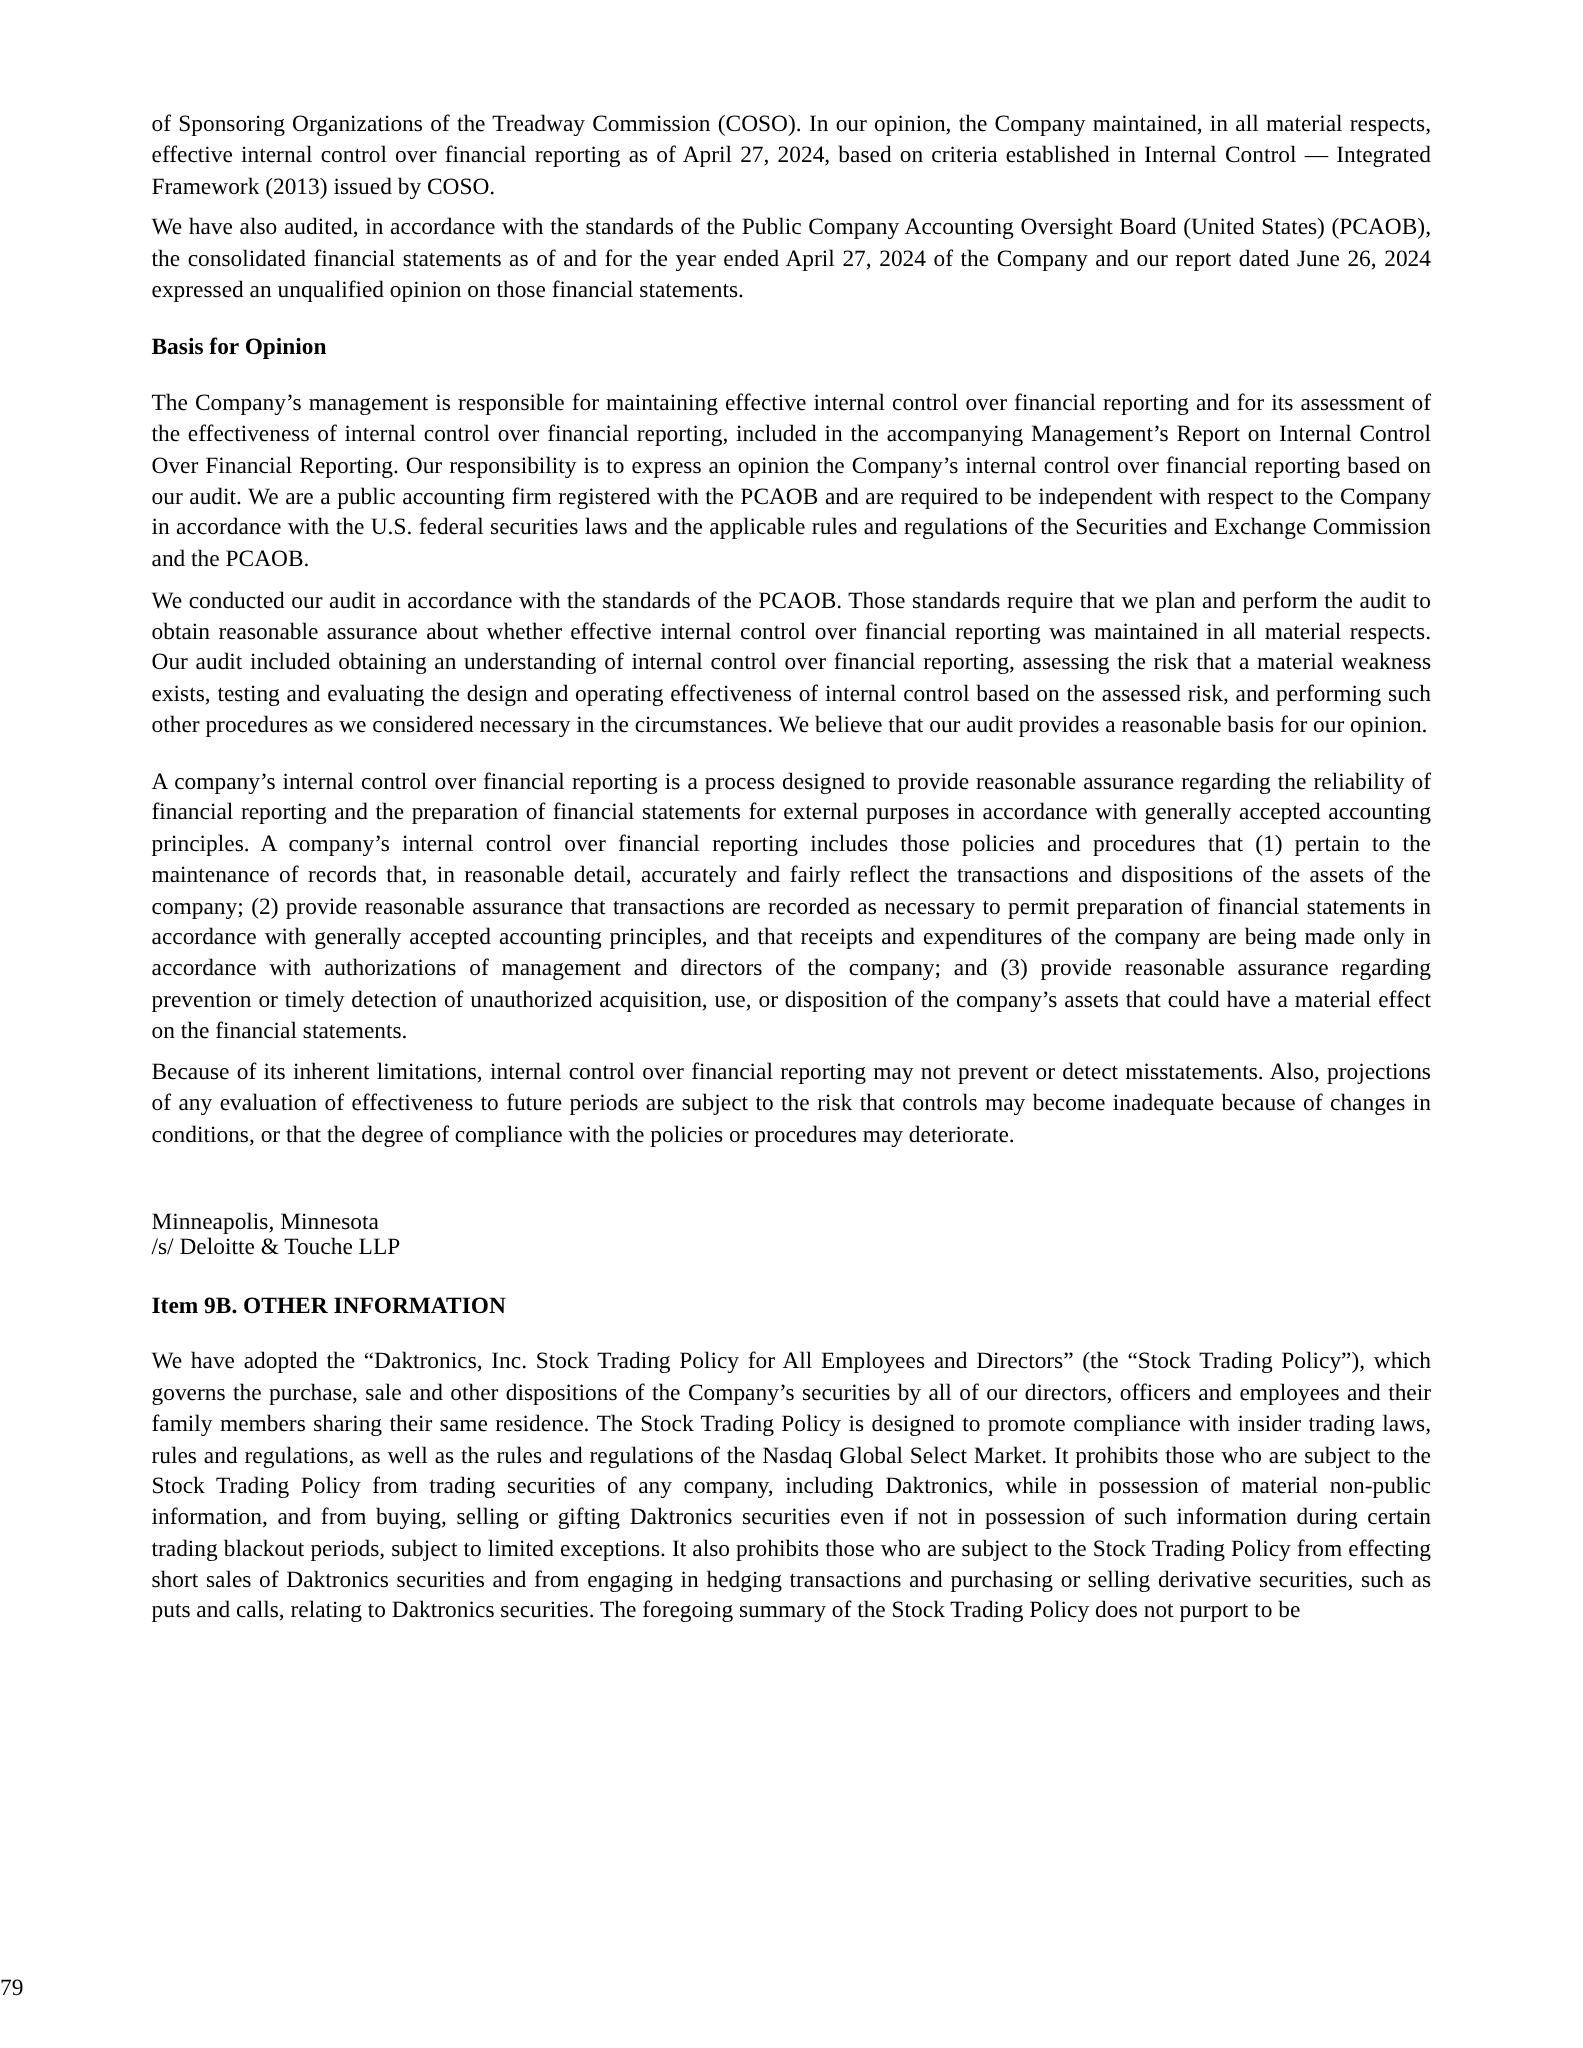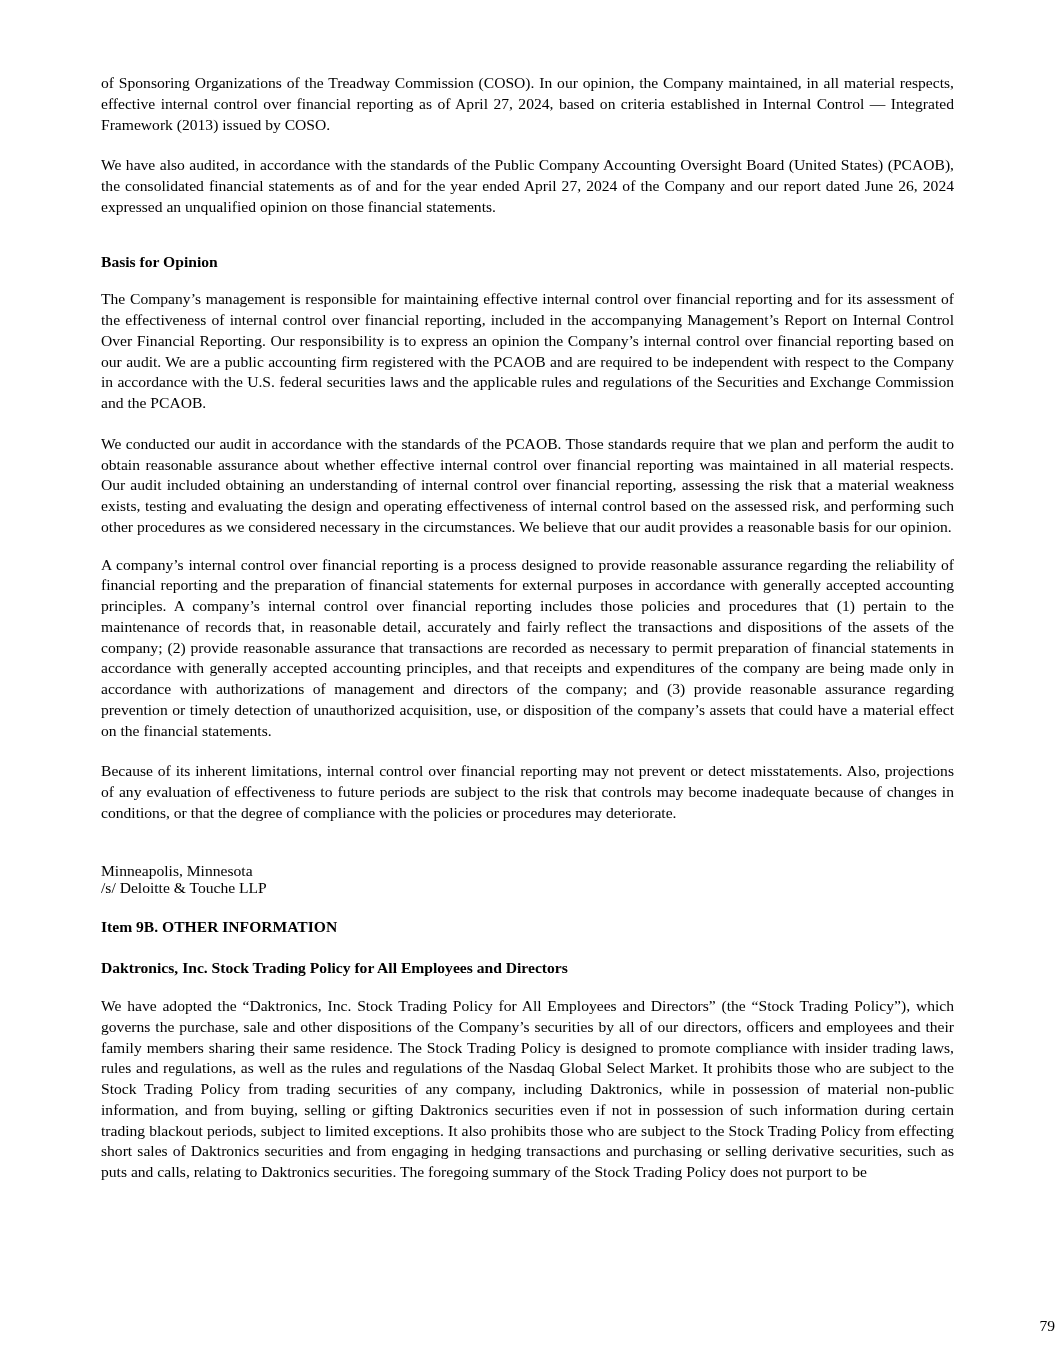--- a/index.html
+++ b/index.html
@@ -23,42 +23,42 @@
       font-size: 15.6px;
       line-height: 20.75px;
     }
     p {
       margin: 0;
       text-align: justify;
       text-align-last: left;
       hyphens: none;
       font-family: Liberation Serif, serif;
     }
-    .gap { margin-top: 20px; }
-    .gap-small { margin-top: 34px; }
+    .gap { margin-top: 7px; }
+    .gap-small { margin-top: 17px; }
     h3 {
       margin: 0;
       font-size: 15.6px;
       line-height: 20.75px;
       font-weight: bold;
     }
     .after-heading { margin-top: 17px; }
     .signature {
       margin-top: 38px;
       line-height: 17.5px;
     }
     .signature div { white-space: nowrap; }
     .item-heading { margin-top: 20px; }
     .sub-heading { margin-top: 21px; }
     .page-number {
       position: absolute;
       left: 0;
       width: 1055px;
       top: 1316px;
-      text-align: right;
+      text-align: left;
       font-size: 15.6px;
       line-height: 20px;
     }
   </style>
 </head>
 <body>
 
 <div class="page">
 
   <p>of Sponsoring Organizations of the Treadway Commission (COSO). In our opinion, the Company maintained, in all material respects, effective internal control over financial reporting as of April 27, 2024, based on criteria established in Internal Control — Integrated Framework (2013) issued by COSO.</p>
@@ -70,18 +70,17 @@
 
   <p class="after-heading">A company’s internal control over financial reporting is a process designed to provide reasonable assurance regarding the reliability of financial reporting and the preparation of financial statements for external purposes in accordance with generally accepted accounting principles. A company’s internal control over financial reporting includes those policies and procedures that (1) pertain to the maintenance of records that, in reasonable detail, accurately and fairly reflect the transactions and dispositions of the assets of the company; (2) provide reasonable assurance that transactions are recorded as necessary to permit preparation of financial statements in accordance with generally accepted accounting principles, and that receipts and expenditures of the company are being made only in accordance with authorizations of management and directors of the company; and (3) provide reasonable assurance regarding prevention or timely detection of unauthorized acquisition, use, or disposition of the company’s assets that could have a material effect on the financial statements.</p>
   <p class="gap">Because of its inherent limitations, internal control over financial reporting may not prevent or detect misstatements. Also, projections of any evaluation of effectiveness to future periods are subject to the risk that controls may become inadequate because of changes in conditions, or that the degree of compliance with the policies or procedures may deteriorate.</p>
 
   <div class="signature">
     <div>Minneapolis, Minnesota</div>
     <div>/s/ Deloitte &amp; Touche LLP</div>
   </div>
 
   <h3 class="item-heading">Item 9B. OTHER INFORMATION</h3>
-  <h3 class="sub-heading">Daktronics, Inc. Stock Trading Policy for All Employees and Directors</h3>
   <p class="after-heading">We have adopted the “Daktronics, Inc. Stock Trading Policy for All Employees and Directors” (the “Stock Trading Policy”), which governs the purchase, sale and other dispositions of the Company’s securities by all of our directors, officers and employees and their family members sharing their same residence. The Stock Trading Policy is designed to promote compliance with insider trading laws, rules and regulations, as well as the rules and regulations of the Nasdaq Global Select Market. It prohibits those who are subject to the Stock Trading Policy from trading securities of any company, including Daktronics, while in possession of material non-public information, and from buying, selling or gifting Daktronics securities even if not in possession of such information during certain trading blackout periods, subject to limited exceptions. It also prohibits those who are subject to the Stock Trading Policy from effecting short sales of Daktronics securities and from engaging in hedging transactions and purchasing or selling derivative securities, such as puts and calls, relating to Daktronics securities. The foregoing summary of the Stock Trading Policy does not purport to be</p>
 
 </div>
 
 <div class="page-number">79</div>
 
 </body></html>

